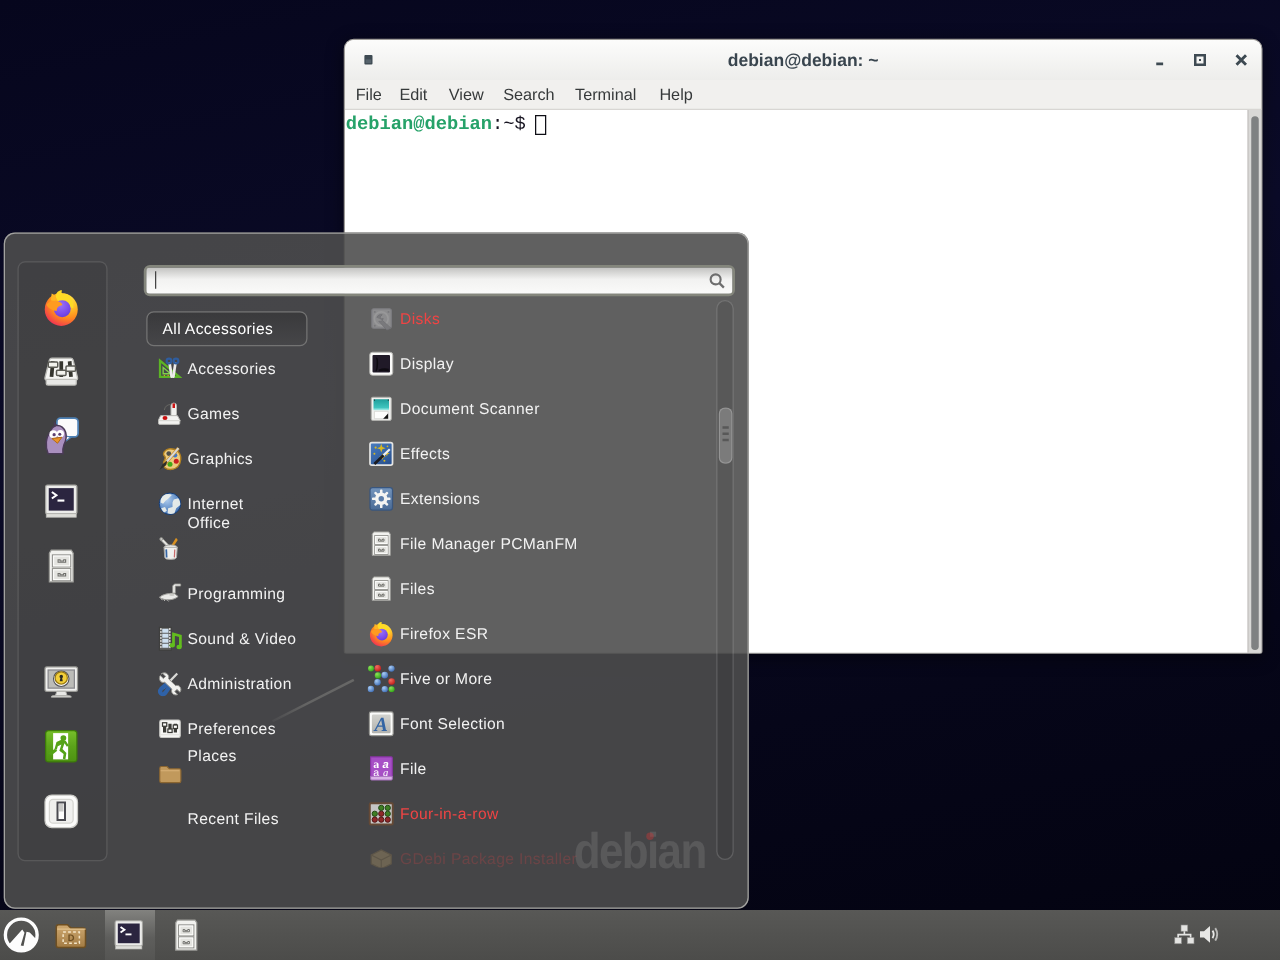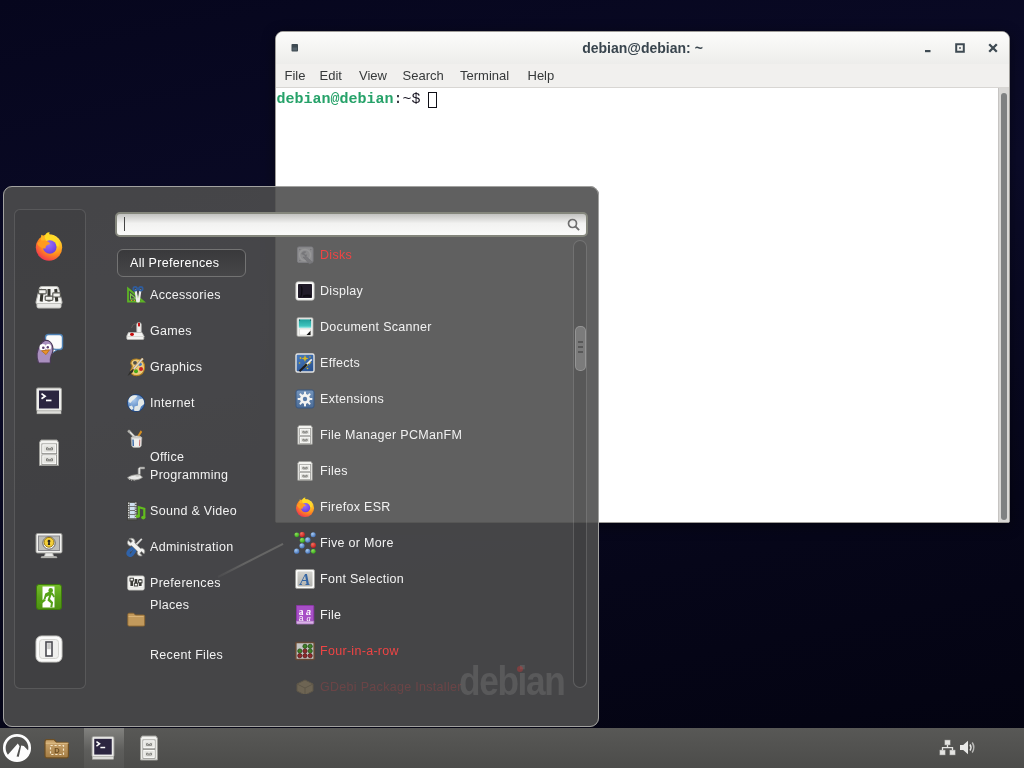--- a/index.html
+++ b/index.html
@@ -101,27 +101,27 @@
 </div>
 
 <div class="abs" id="menu"></div>
 <div class="abs" id="favpanel"></div>
 <div class="abs" id="search"></div>
 <div class="abs" id="caret"></div>
 <svg class="icon" style="left:566px;top:217px" width="16" height="16" viewBox="0 0 16 16">
   <circle cx="6.5" cy="6.5" r="4" fill="none" stroke="#6e6e6e" stroke-width="1.7"></circle>
   <path d="M9.5 9.5l3.6 3.6" stroke="#6e6e6e" stroke-width="1.8"></path>
 </svg>
-<div class="abs" id="allapps">All Preferences</div>
+<div class="abs" id="allapps">All Accessories</div>
 
 <div class="cat" style="top:285px">Accessories</div>
 <div class="cat" style="top:321px">Games</div>
 <div class="cat" style="top:357px">Graphics</div>
 <div class="cat" style="top:393px">Internet</div>
-<div class="cat" style="top:447px">Office</div>
+<div class="cat" style="top:408px">Office</div>
 <div class="cat" style="top:465px">Programming</div>
 <div class="cat" style="top:501px">Sound &amp; Video</div>
 <div class="cat" style="top:537px">Administration</div>
 <div class="cat" style="top:573px">Preferences</div>
 <div class="cat" style="top:595px">Places</div>
 <div class="cat" style="top:645px">Recent Files</div>
 
 <div class="app dim" style="top:245px">Disks</div>
 <div class="app" style="top:281px">Display</div>
 <div class="app" style="top:317px">Document Scanner</div>

